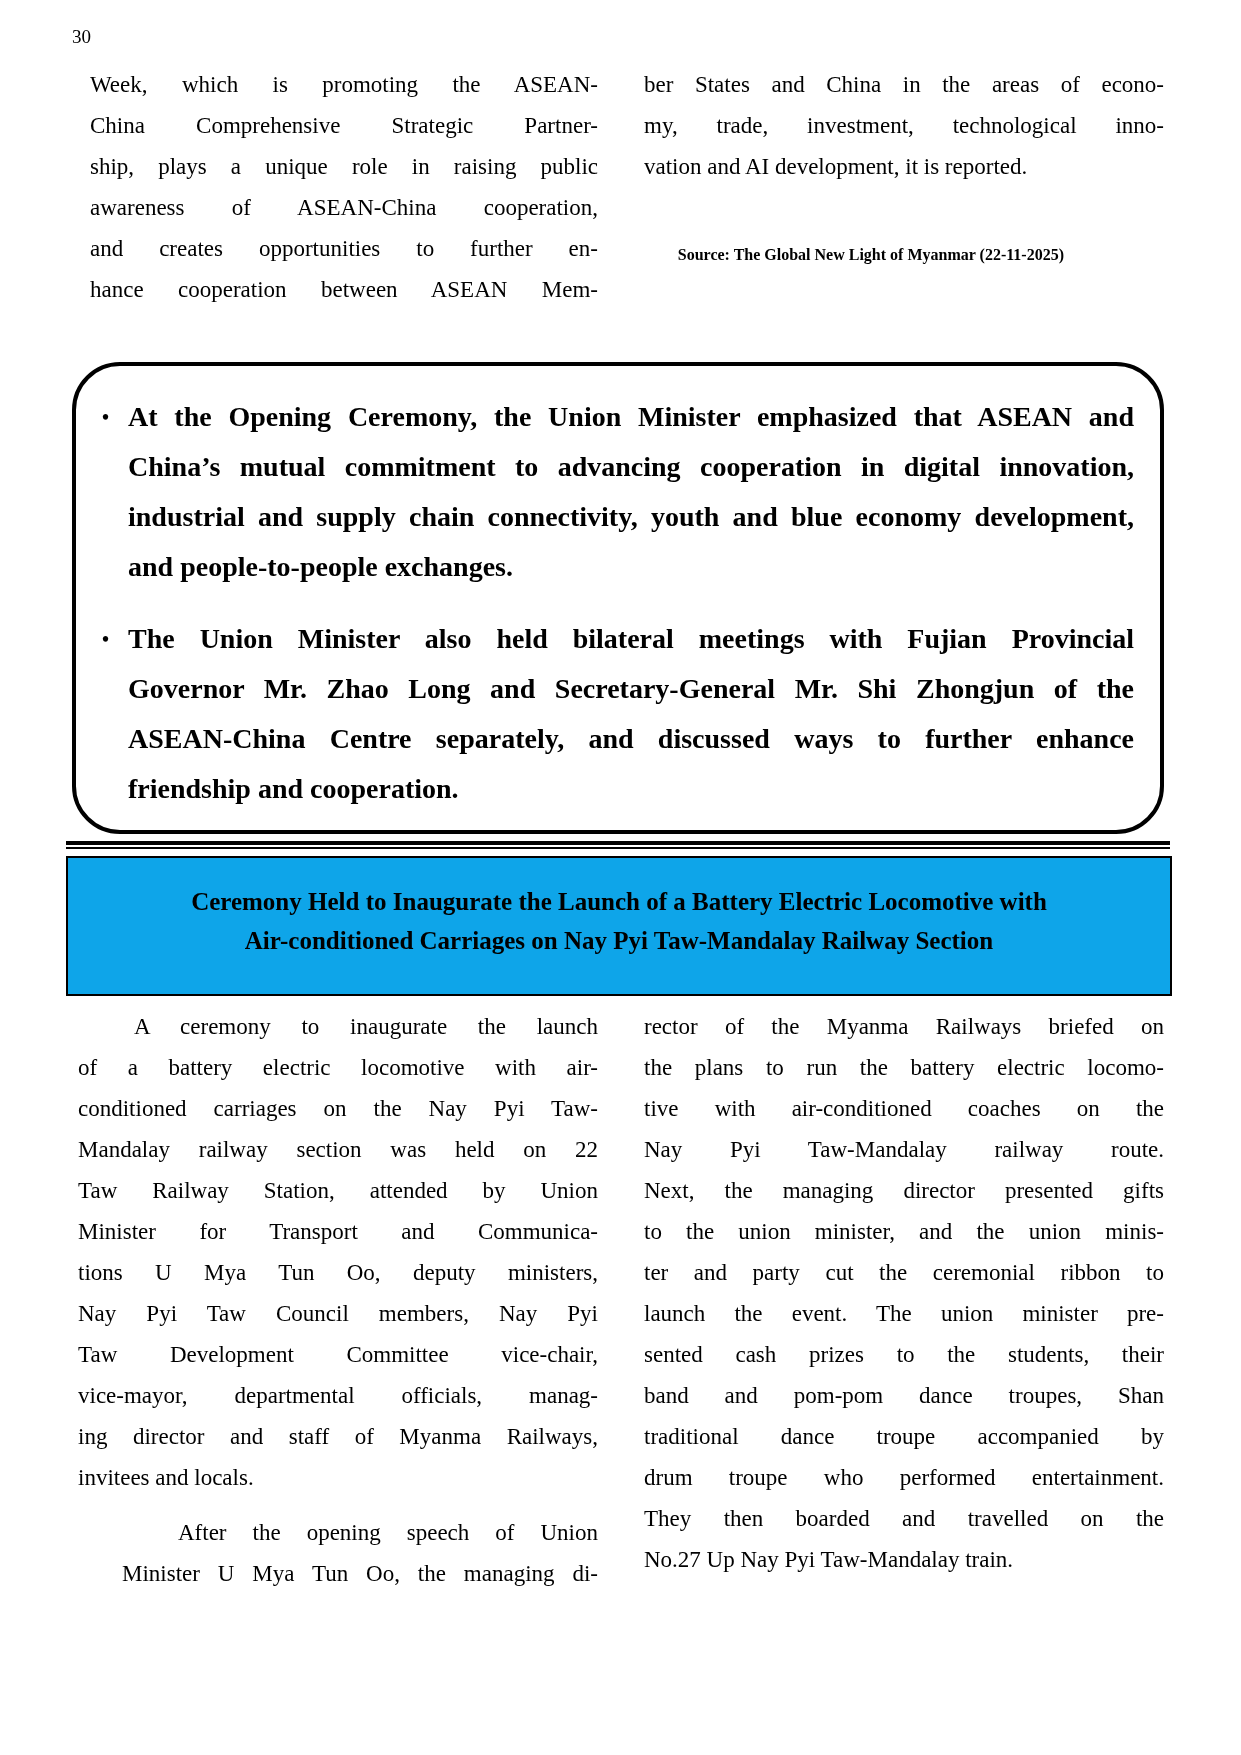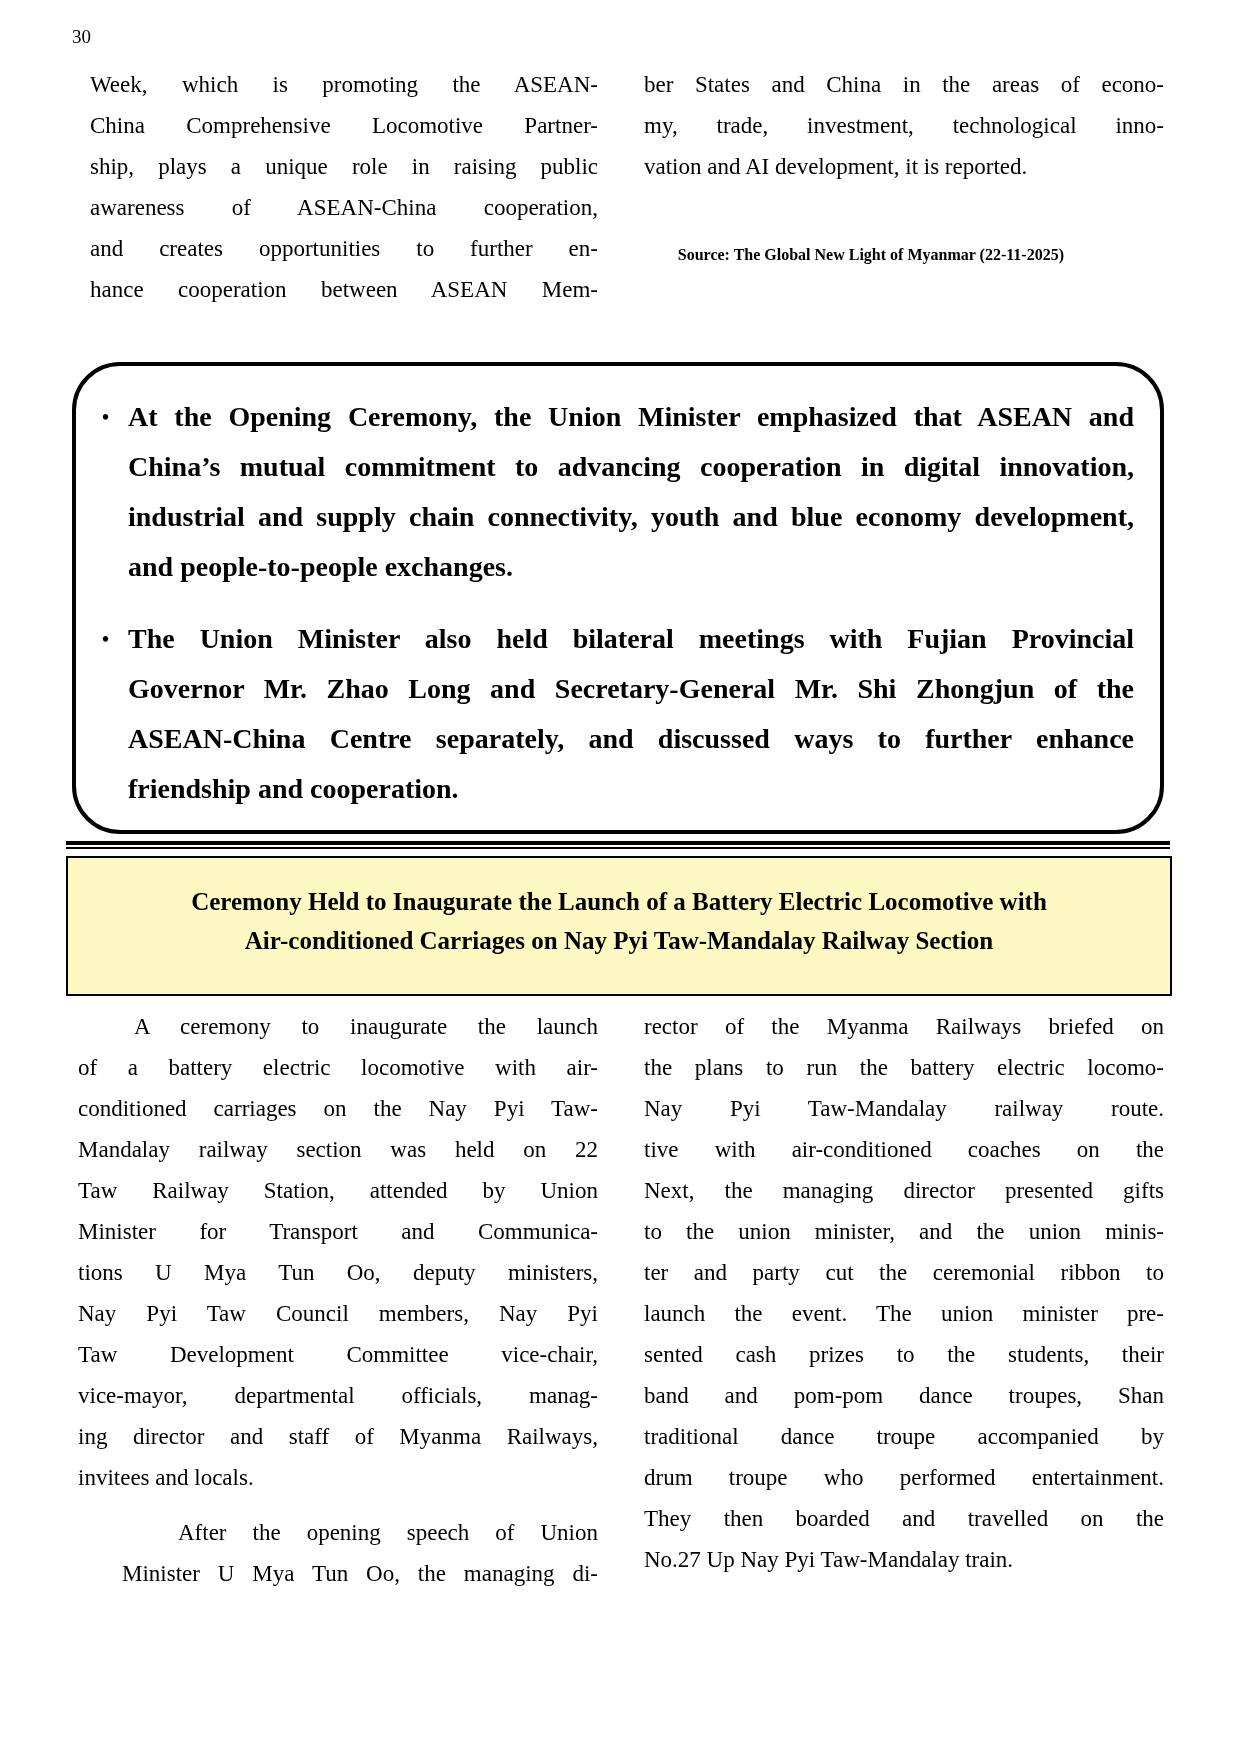--- a/index.html
+++ b/index.html
@@ -39,21 +39,21 @@
 </style>
 </head>
 <body>
 
 <div class="pagenum">30</div>
 
 <div class="cols sec1">
   <div class="a1-left">
       <div class="para">
         <div class="line jl">Week, which is promoting the ASEAN-</div>
-        <div class="line jl">China Comprehensive Locomotive Partner-</div>
+        <div class="line jl">China Comprehensive Strategic Partner-</div>
         <div class="line jl">ship, plays a unique role in raising public</div>
         <div class="line jl">awareness of ASEAN-China cooperation,</div>
         <div class="line jl">and creates opportunities to further en-</div>
         <div class="line jl">hance cooperation between ASEAN Mem-</div>
       </div>
     </div>
   <div>
     <div>
         <div class="para">
           <div class="line jl">ber States and China in the areas of econo-</div>
@@ -85,21 +85,21 @@
           <div class="bline jl">Governor Mr. Zhao Long and Secretary-General Mr. Shi Zhongjun of the</div>
           <div class="bline jl">ASEAN-China Centre separately, and discussed ways to further enhance</div>
           <div class="bline">friendship and cooperation.</div>
         </div>
       </div>
     </div>
   </div>
 
 <div class="rule"></div>
 
-<div class="banner" style="background: #fef9c3;">
+<div class="banner" style="background: #0ea5e9;">
     <div class="hline">Ceremony Held to Inaugurate the Launch of a Battery Electric Locomotive with</div>
     <div class="hline">Air-conditioned Carriages on Nay Pyi Taw-Mandalay Railway Section</div>
   </div>
 
 <div class="cols sec2">
   <div>
       <div class="para">
         <div class="line jl ind">A ceremony to inaugurate the launch</div>
         <div class="line jl">of a battery electric locomotive with air-</div>
         <div class="line jl">conditioned carriages on the Nay Pyi Taw-</div>
@@ -115,22 +115,22 @@
       </div>
       <div class="para">
         <div class="line jl ind">After the opening speech of Union</div>
         <div class="line jl">Minister U Mya Tun Oo, the managing di-</div>
       </div>
     </div>
   <div>
       <div class="para">
         <div class="line jl">rector of the Myanma Railways briefed on</div>
         <div class="line jl">the plans to run the battery electric locomo-</div>
+        <div class="line jl">tive with air-conditioned coaches on the</div>
         <div class="line jl">Nay Pyi Taw-Mandalay railway route.</div>
-        <div class="line jl">tive with air-conditioned coaches on the</div>
         <div class="line jl">Next, the managing director presented gifts</div>
         <div class="line jl">to the union minister, and the union minis-</div>
         <div class="line jl">ter and party cut the ceremonial ribbon to</div>
         <div class="line jl">launch the event. The union minister pre-</div>
         <div class="line jl">sented cash prizes to the students, their</div>
         <div class="line jl">band and pom-pom dance troupes, Shan</div>
         <div class="line jl">traditional dance troupe accompanied by</div>
         <div class="line jl">drum troupe who performed entertainment.</div>
         <div class="line jl">They then boarded and travelled on the</div>
         <div class="line">No.27 Up Nay Pyi Taw-Mandalay train.</div>

